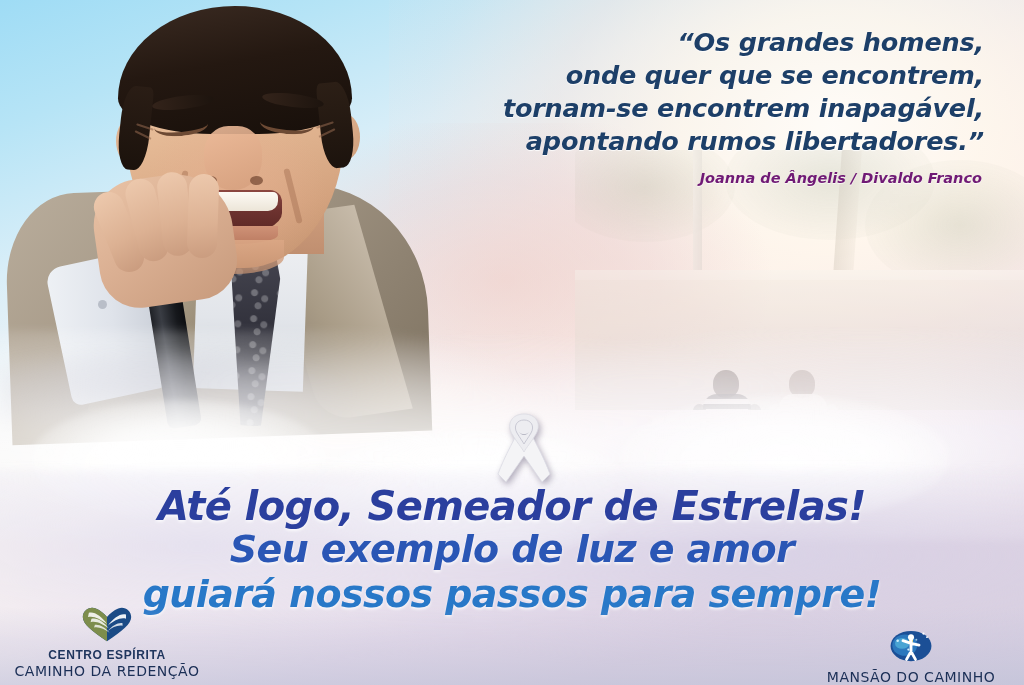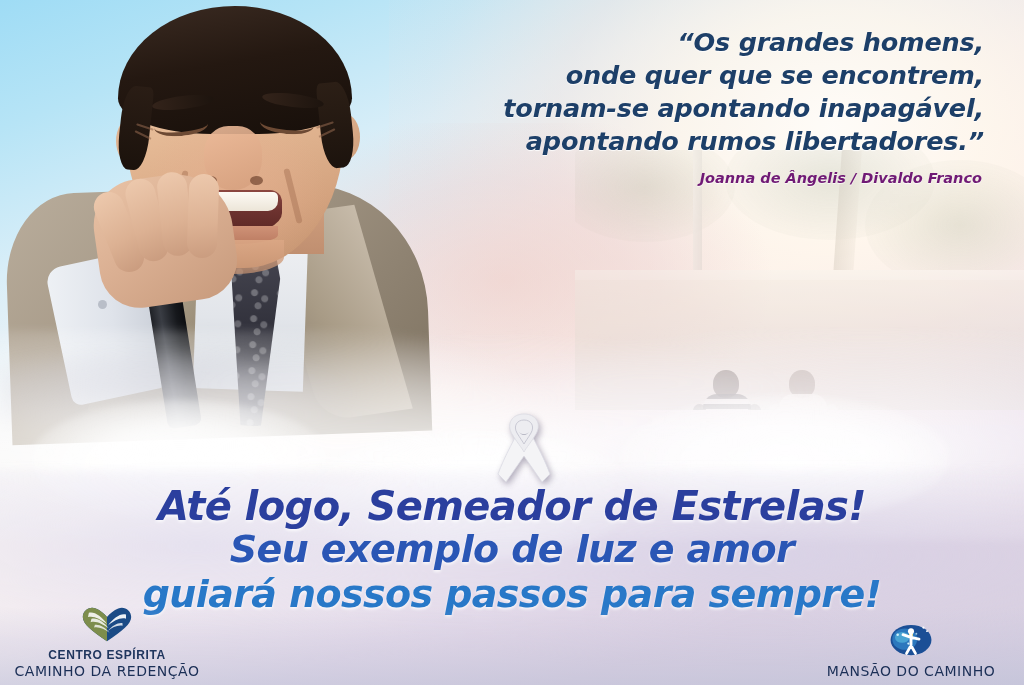--- a/index.html
+++ b/index.html
@@ -465,21 +465,21 @@
   .logo-left {
     position: absolute;
     left: 12px;
     bottom: 6px;
     width: 190px;
     text-align: center;
   }
   .logo-right {
     position: absolute;
     right: 8px;
-    bottom: 6px;
+    bottom: 0;
     width: 210px;
     text-align: center;
   }
   .logo-mark {
     display: block;
     margin: 0 auto 2px auto;
   }
   .logo-text-small {
     display: block;
     font-family: Liberation Sans, sans-serif;
@@ -592,21 +592,21 @@
   <div class="cloud-dark"></div>
   <div class="cloud-band"></div>
   <div class="cloud" style="left:30px; top:400px; width:300px; height:120px;"></div>
   <div class="cloud" style="left:300px; top:430px; width:340px; height:130px;"></div>
   <div class="cloud" style="left:620px; top:395px; width:330px; height:125px;"></div>
   <div class="cloud-lower"></div>
 
   <div class="quote">
     <span class="quote-line">“Os grandes homens,</span>
     <span class="quote-line">onde quer que se encontrem,</span>
-    <span class="quote-line">tornam-se apontando inapagável,</span>
+    <span class="quote-line">tornam-se encontrem inapagável,</span>
     <span class="quote-line">apontando rumos libertadores.”</span>
   </div>
   <div class="quote-author">Joanna de Ângelis / Divaldo Franco</div>
 
   <div class="ribbon-wrap">
     <svg viewBox="0 0 64 80" width="64" height="80" aria-hidden="true">
       <path d="M32 16 C24 26 12 50 6 66 L14 74 L32 48 L50 74 L58 66 C52 50 40 26 32 16 Z" fill="#f4f4f6" stroke="#dcdce4" stroke-width="0.8"></path>
       <path d="M32 6 C20 6 14 16 20 26 C24 33 30 40 32 44 C34 40 40 33 44 26 C50 16 44 6 32 6 Z" fill="#ededf1" stroke="#dadae2" stroke-width="0.8"></path>
       <path d="M32 12 C25 12 21 18 25 25 C28 30 31 34 32 36 C33 34 36 30 39 25 C43 18 39 12 32 12 Z" fill="none" stroke="#c9c9d4" stroke-width="1"></path>
       <path d="M27 24 C30 28 34 28 37 24 C34 27 30 27 27 24 Z" fill="#a9a9b8"></path>

